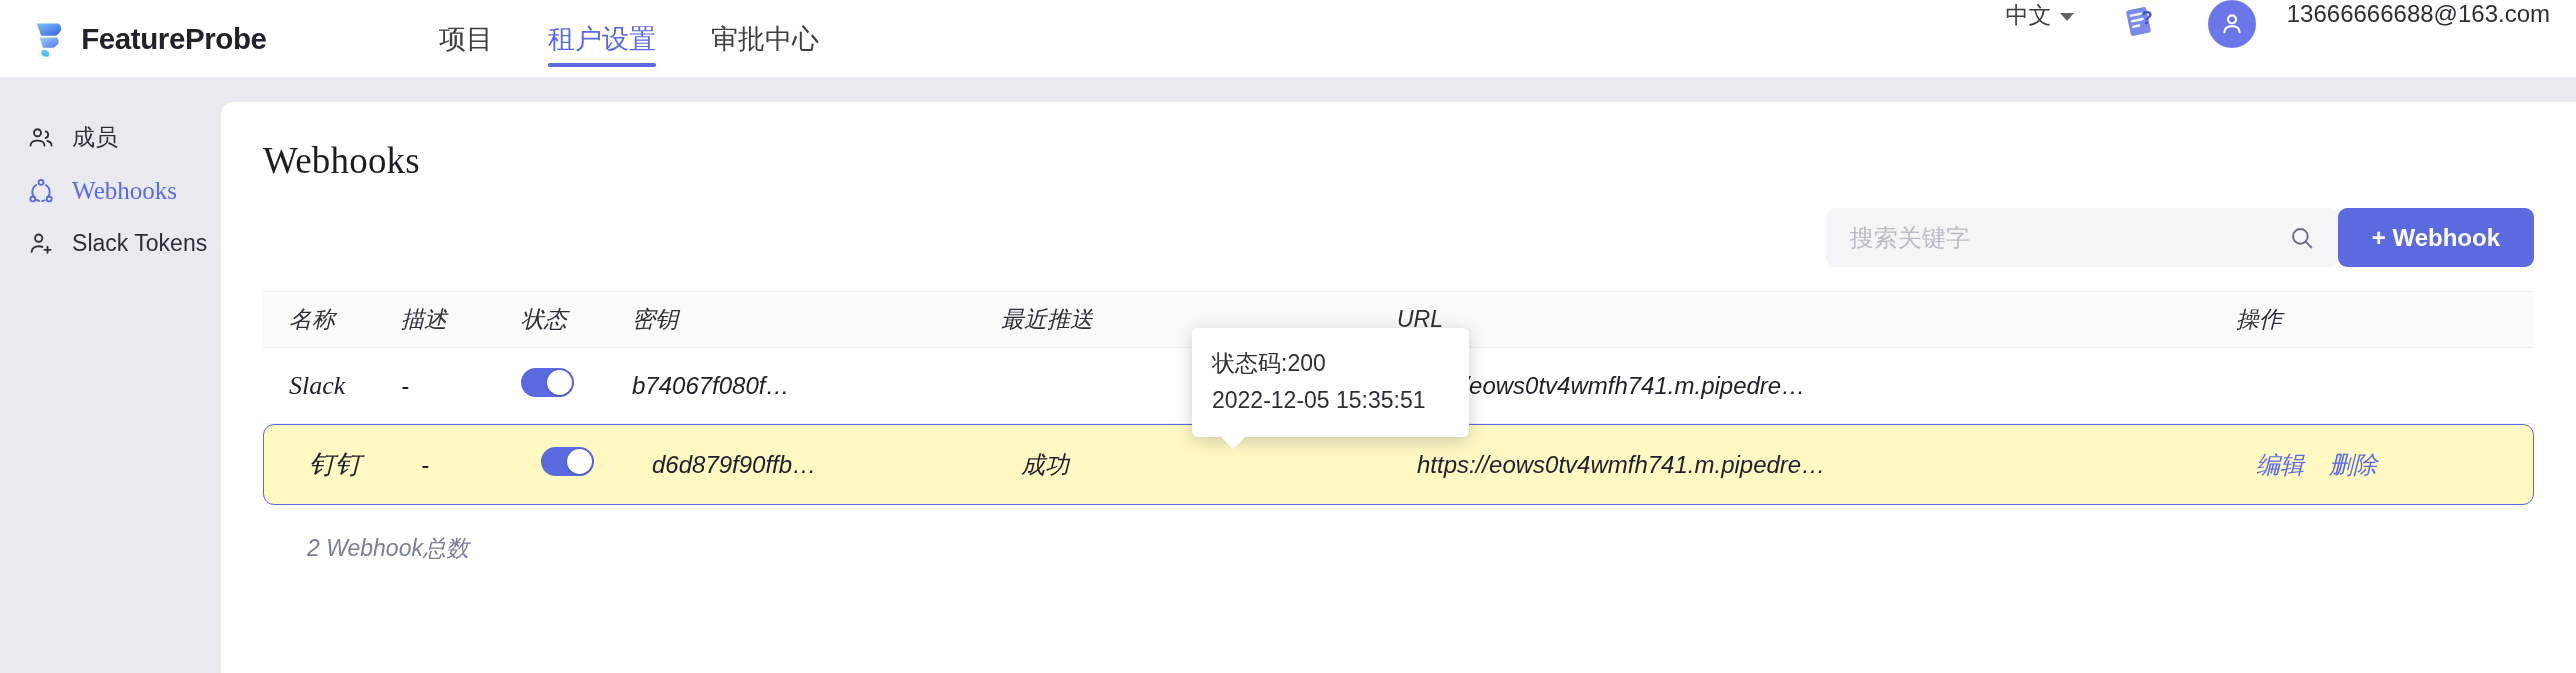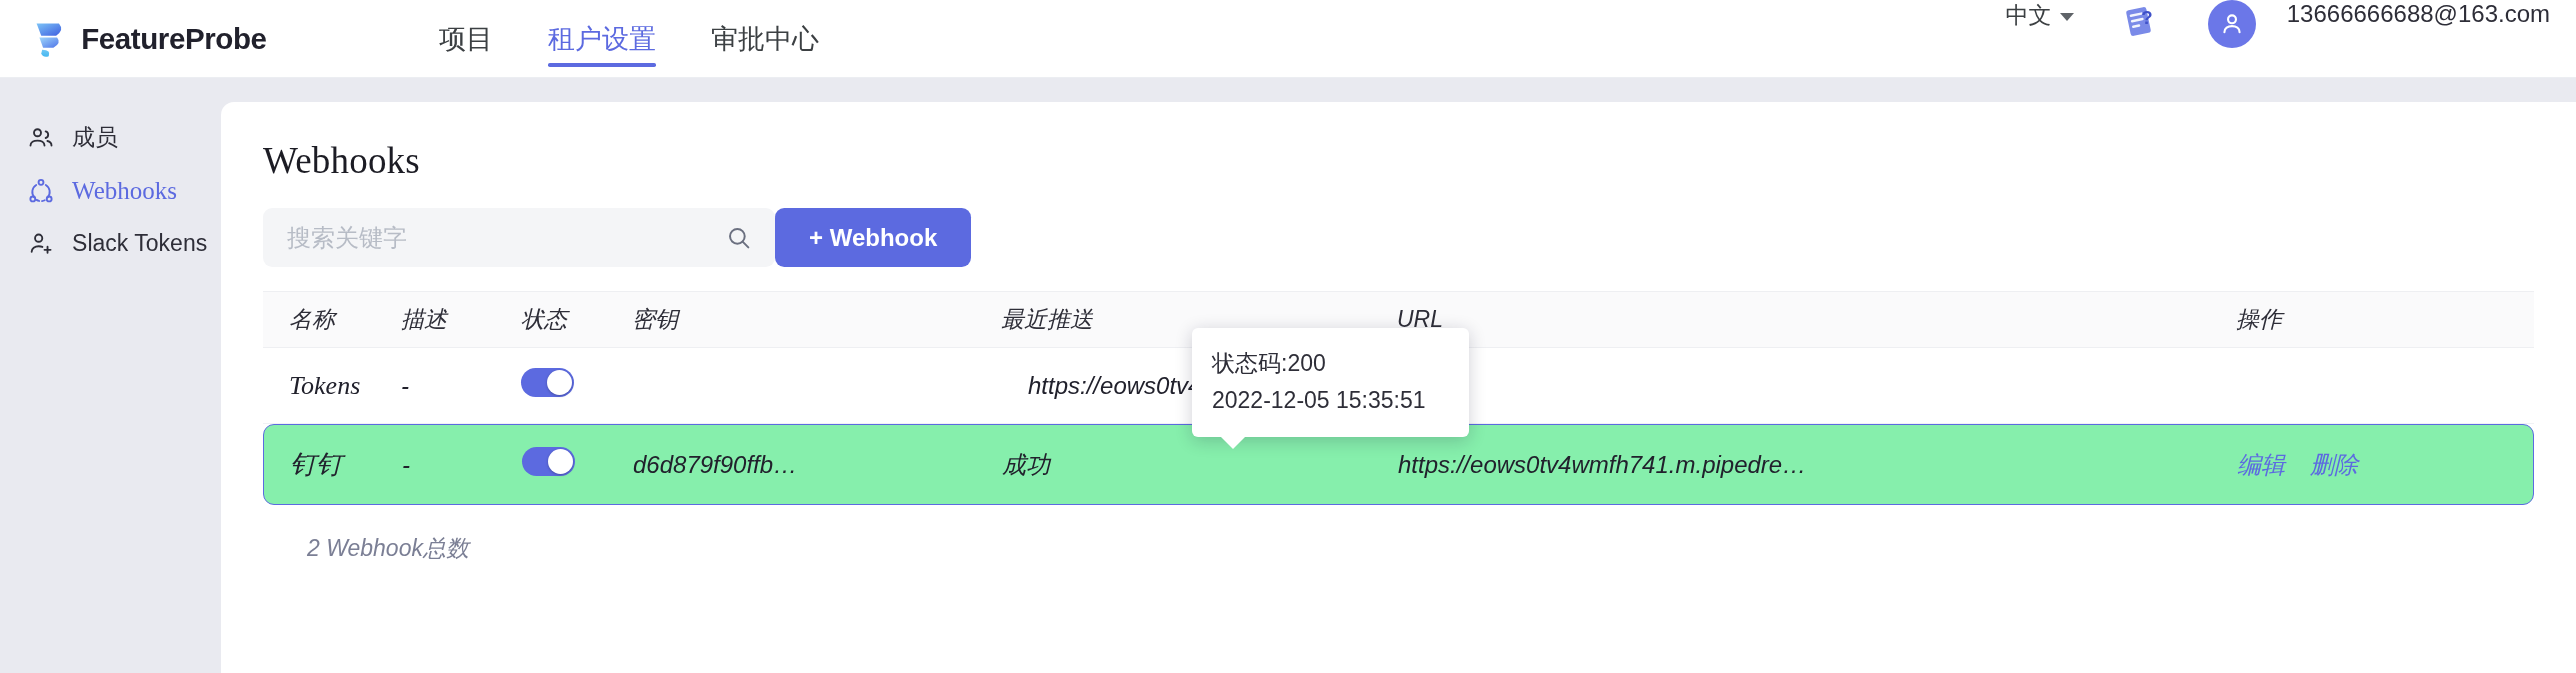--- a/index.html
+++ b/index.html
@@ -165,21 +165,21 @@
     color: #1c1c24;
     padding-top: 37px;
     letter-spacing: 0.2px;
   }
 
   .toolbar {
     margin-top: 26px;
     height: 59px;
     display: flex;
     align-items: center;
-    justify-content: flex-start;
+    justify-content: flex-end;
   }
   .search-box {
     width: 512px;
     height: 59px;
     background: #f4f5f7;
     border-radius: 9.2px;
     display: flex;
     align-items: center;
     padding: 0 24px;
     position: relative;
@@ -226,24 +226,25 @@
   .trow {
     display: flex;
     align-items: center;
     height: 76px;
     font-size: 24px;
     color: #21212c;
     border-bottom: 0.9px solid #f1f2f5;
     position: relative;
   }
   .trow.highlight {
-    background: #86efac;
+    background: #fef9c3;
     border: 1.8px solid #5c6ae0;
     border-radius: 11px;
     height: 81px;
+    justify-content: flex-end;
   }
   .c-name   { width: 138px; padding-left: 26px; }
   .c-desc   { width: 120px; }
   .c-status { width: 111px; }
   .c-secret { width: 369px; }
   .c-push   { width: 396px; }
   .c-url    { width: 839px; }
   .c-ops    { width: 277px; }
 
   .name-serif { font-family: "Liberation Serif", serif; font-size: 26px; }
@@ -437,25 +438,26 @@
         <div class="c-name">名称</div>
         <div class="c-desc">描述</div>
         <div class="c-status">状态</div>
         <div class="c-secret">密钥</div>
         <div class="c-push">最近推送</div>
         <div class="c-url">URL</div>
         <div class="c-ops">操作</div>
       </div>
 
       <div class="trow">
-        <div class="c-name name-serif">Tokens</div>
+        <div class="c-name name-serif">Slack</div>
         <div class="c-desc">-</div>
         <div class="c-status">
           <span class="toggle"><span class="knob"></span></span>
         </div>
+        <div class="c-secret">b74067f080f…</div>
         <div class="c-push"></div>
         <div class="c-url">https://eows0tv4wmfh741.m.pipedre…</div>
         <div class="c-ops"></div>
       </div>
 
       <div class="trow highlight">
         <div class="c-name name-serif">钉钉</div>
         <div class="c-desc">-</div>
         <div class="c-status">
           <span class="toggle"><span class="knob"></span></span>

